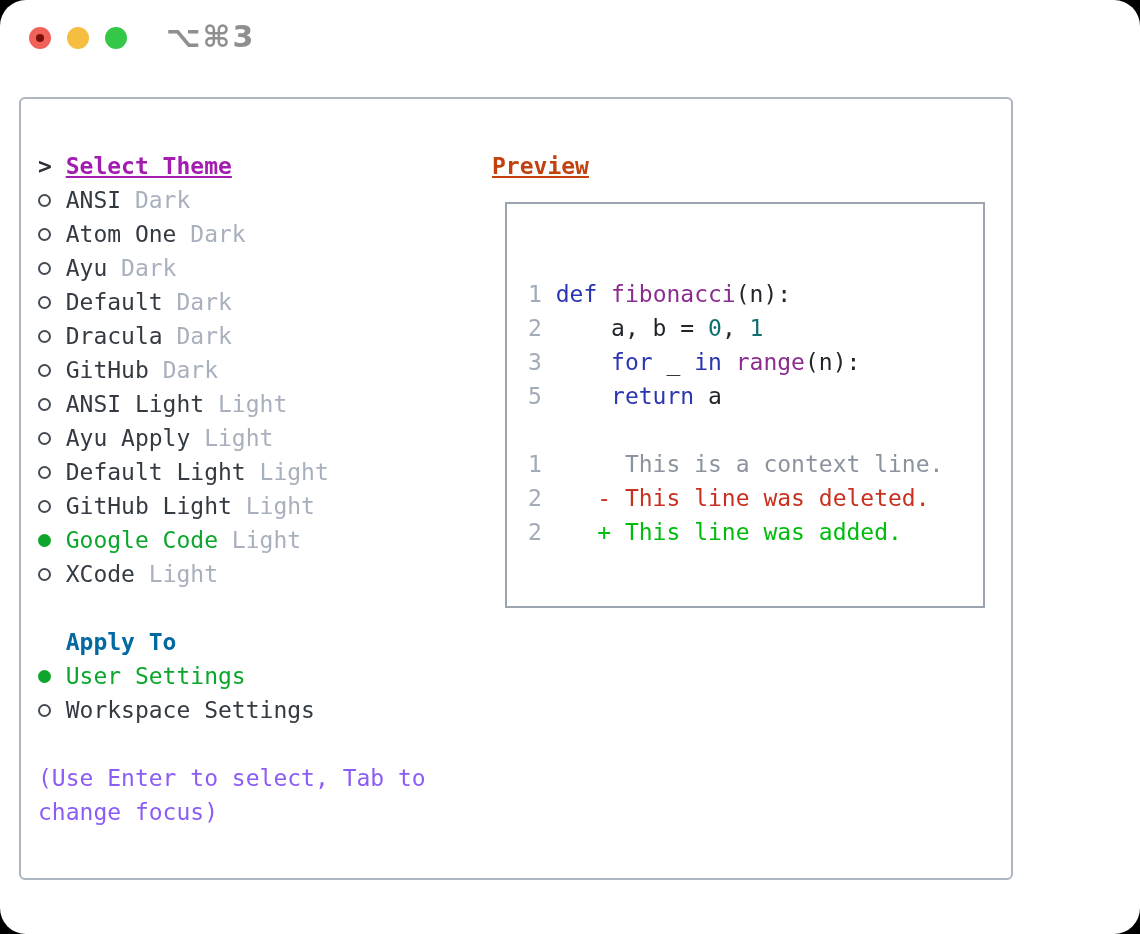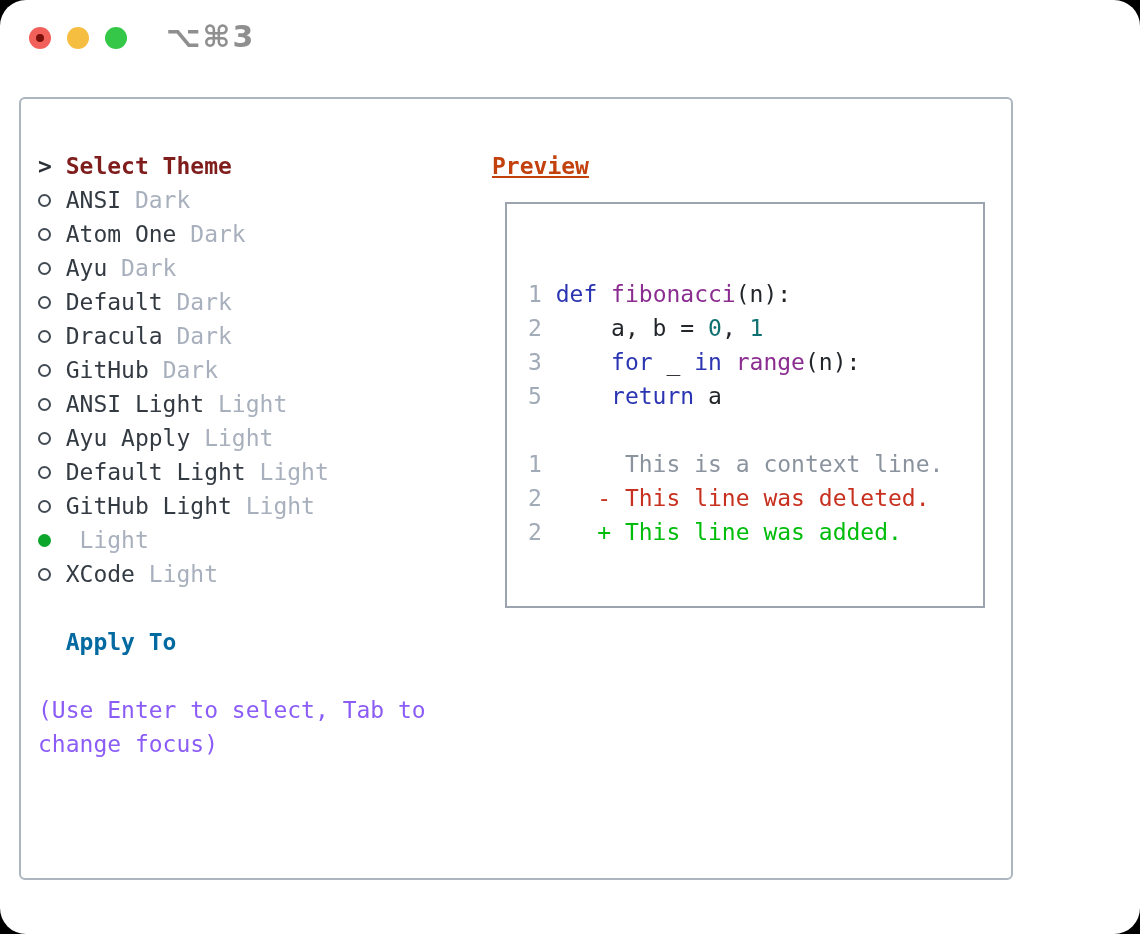--- a/index.html
+++ b/index.html
@@ -26,21 +26,21 @@
   
   .panel{
     position:absolute;left:19px;top:97px;width:994px;height:783px;
     border:2px solid #adb5c0;border-radius:6px;box-sizing:border-box;background:#fff;
   }
   
   .select-col{position:absolute;left:17px;top:50px;}
   .row{display:flex;align-items:center;height:34px;white-space:pre;}
   .blank-row{height:34px;}
   .prompt{width:2ch;flex:none;font-weight:bold;color:#2b3138;}
-  .h{font-weight:bold;color:#7f1d1d;}
+  .h{font-weight:bold;color:#a21caf;text-decoration:underline;}
   .radio{width:2ch;flex:none;display:flex;align-items:center;}
   .radio .circ{width:13px;height:13px;border-radius:50%;border:2px solid #434b54;box-sizing:border-box;}
   .radio.sel .circ{border:none;background:#0ba62b;}
   .name{color:#333a42;}
   .name.sel{color:#0ba62b;}
   .tag{color:#a8b0bd;margin-left:1ch;}
   .apply-label{font-weight:bold;color:#0369a1;margin-left:2ch;text-align:right;}
   .hint{color:#8b5cf6;width:30ch;}
   
   .preview-title{position:absolute;left:471px;top:50px;font-weight:bold;color:#c2410c;text-decoration:underline;}
@@ -84,30 +84,34 @@
           <div class="row"><span class="radio"><span class="circ"></span></span><span class="name">ANSI</span><span class="tag">Dark</span></div>
           <div class="row"><span class="radio"><span class="circ"></span></span><span class="name">Atom One</span><span class="tag">Dark</span></div>
           <div class="row"><span class="radio"><span class="circ"></span></span><span class="name">Ayu</span><span class="tag">Dark</span></div>
           <div class="row"><span class="radio"><span class="circ"></span></span><span class="name">Default</span><span class="tag">Dark</span></div>
           <div class="row"><span class="radio"><span class="circ"></span></span><span class="name">Dracula</span><span class="tag">Dark</span></div>
           <div class="row"><span class="radio"><span class="circ"></span></span><span class="name">GitHub</span><span class="tag">Dark</span></div>
           <div class="row"><span class="radio"><span class="circ"></span></span><span class="name">ANSI Light</span><span class="tag">Light</span></div>
           <div class="row"><span class="radio"><span class="circ"></span></span><span class="name">Ayu Apply</span><span class="tag">Light</span></div>
           <div class="row"><span class="radio"><span class="circ"></span></span><span class="name">Default Light</span><span class="tag">Light</span></div>
           <div class="row"><span class="radio"><span class="circ"></span></span><span class="name">GitHub Light</span><span class="tag">Light</span></div>
-          <div class="row"><span class="radio sel"><span class="circ"></span></span><span class="tag">Light</span></div>
+          <div class="row"><span class="radio sel"><span class="circ"></span></span><span class="name sel">Google Code</span><span class="tag">Light</span></div>
           <div class="row"><span class="radio"><span class="circ"></span></span><span class="name">XCode</span><span class="tag">Light</span></div>
         </div>
 
       <div class="blank-row"></div>
 
       <div class="row">
         <span class="apply-label">Apply To</span>
       </div>
 
+      <div id="apply-list">
+          <div class="row"><span class="radio sel"><span class="circ"></span></span><span class="name sel">User Settings</span></div>
+          <div class="row"><span class="radio"><span class="circ"></span></span><span class="name">Workspace Settings</span></div>
+        </div>
 
       <div class="blank-row"></div>
 
       <div class="hint">(Use Enter to select, Tab to change focus)</div>
     </div>
 
     <div class="preview-title">Preview</div>
 
     <div class="preview-box">
       <div id="code-block">

